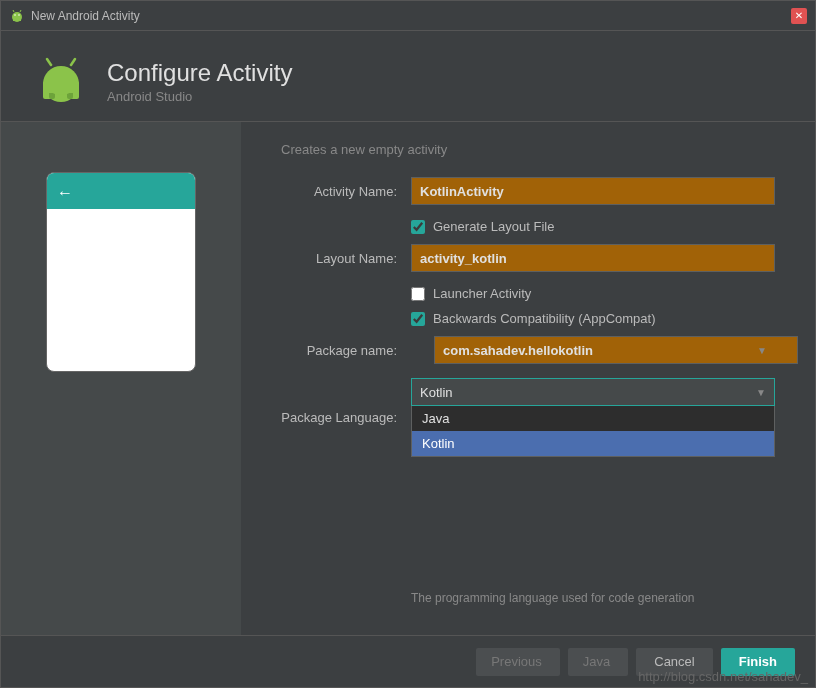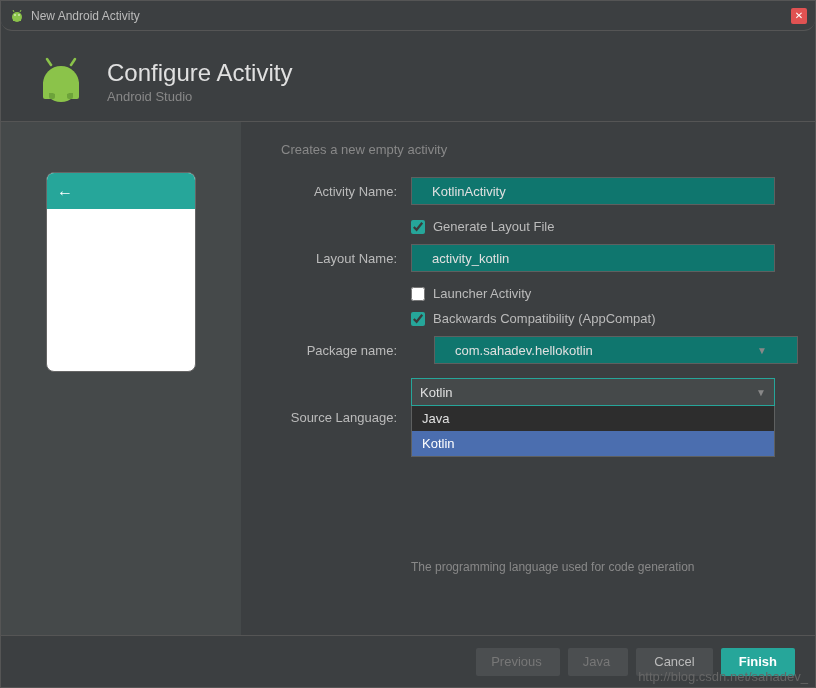--- a/index.html
+++ b/index.html
@@ -23,21 +23,20 @@
 
     .title-bar {
       background: #3c3f41;
       height: 30px;
       display: flex;
       align-items: center;
       justify-content: space-between;
       padding: 0 8px;
       border-bottom: 1px solid #555;
       flex-shrink: 0;
-      border-radius: 11px;
     }
 
     .title-bar-left {
       display: flex;
       align-items: center;
       gap: 6px;
     }
 
     .title-bar-icon {
       width: 16px;
@@ -168,26 +167,27 @@
       text-align: right;
       padding-right: 14px;
       color: #bbbbbb;
       font-size: 13px;
       flex-shrink: 0;
     }
 
     .form-input {
       flex: 1;
       height: 28px;
-      background: #0f766e;
+      background: #a16207;
       border: 1px solid #5e6060;
       color: #e0e0e0;
-      padding: 0 20px;
+      padding: 0 8px;
       font-size: 13px;
       outline: none;
+      font-weight: bold;
     }
 
     .form-select-wrapper {
       flex: 1;
       position: relative;
     }
 
     .select-arrow {
       position: absolute;
       right: 8px;
@@ -387,39 +387,39 @@
 
       <div class="form-row">
         <label class="form-label">Package name:</label>
         <div class="form-select-wrapper">
           <input type="text" class="form-input" value="com.sahadev.hellokotlin" style="width: 100%; margin-left: 23px;">
           <span class="select-arrow">▼</span>
         </div>
       </div>
 
       <div class="form-row">
-        <label class="form-label">Source Language:</label>
+        <label class="form-label">Package Language:</label>
         <div class="form-select-wrapper">
           <div class="source-lang-input" style="display:flex; align-items:center; justify-content:space-between; padding: 0 8px; cursor:pointer; border: 1px solid #26a69a; background:#45494a; color:#e0e0e0; height:28px;">
             <span>Kotlin</span>
             <span style="color:#888; font-size:10px;">▼</span>
           </div>
 
           <div class="dropdown-list">
             <div class="dropdown-item">Java</div>
             <div class="dropdown-item selected">Kotlin</div>
           </div>
         </div>
       </div>
 
       <div class="form-row" style="visibility:hidden; margin-top: 40px;">
         <label class="form-label">Target Source Set:</label>
       </div>
 
-      <div class="hint-text" style="margin-top: 48px;">The programming language used for code generation</div>
+      <div class="hint-text" style="margin-top: 79px;">The programming language used for code generation</div>
     </div>
   </div>
 
   <div class="bottom-bar">
     <button class="btn btn-disabled">Previous</button>
     <button class="btn btn-disabled">Java</button>
     <button class="btn btn-normal">Cancel</button>
     <button class="btn btn-primary">Finish</button>
   </div>
 

